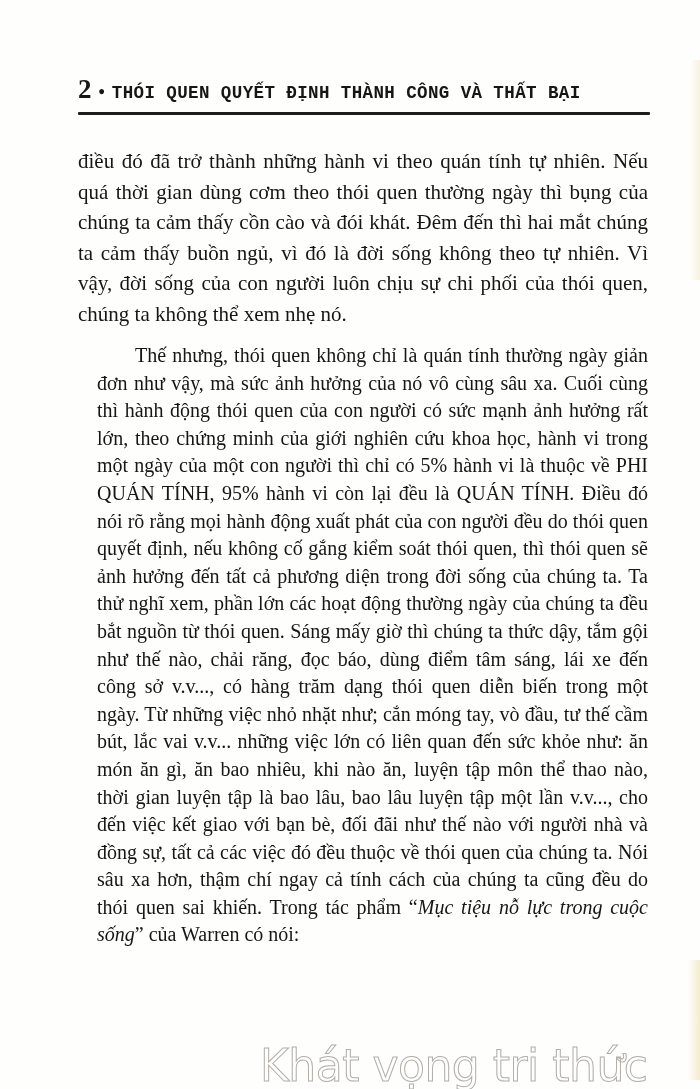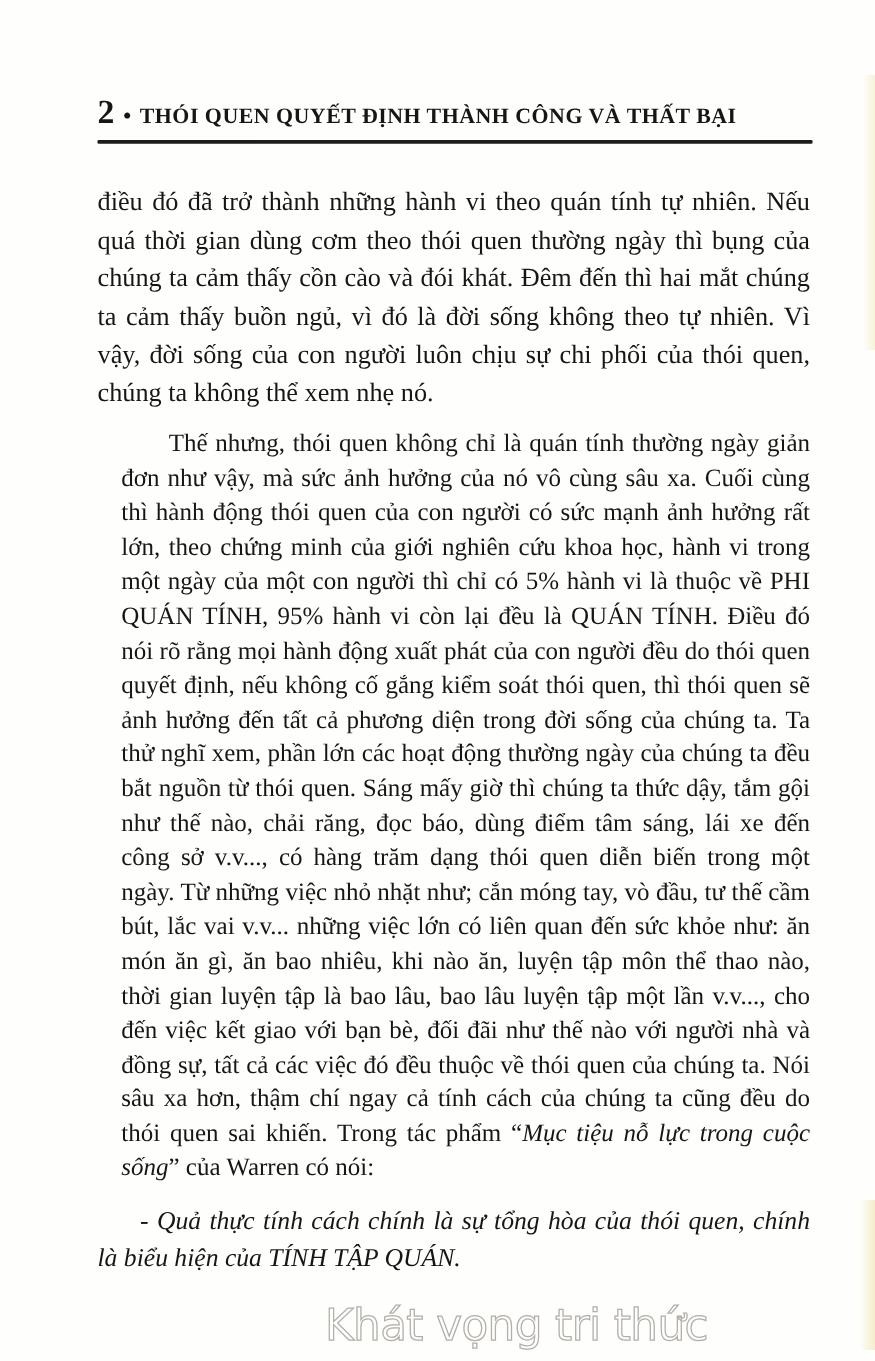--- a/index.html
+++ b/index.html
@@ -49,21 +49,21 @@
   }
   .bullet {
     font-size: 18px;
     font-weight: bold;
     margin: 0 7px 0 7px;
   }
   .title {
     font-size: 17.5px;
     font-weight: bold;
     letter-spacing: 0.4px;
-    font-family: Liberation Serif, serif;
+    font-family: Liberation Mono, monospace;
   }
   .rule {
     margin-top: 7px;
     height: 3px;
     background: #1d1d1d;
     border-radius: 1px;
   }
   
   .bodytext {
     position: absolute;
@@ -105,21 +105,21 @@
     -webkit-text-stroke: 1.3px #a9a59e;
     text-stroke: 1.3px #a9a59e;
     pointer-events: none;
     white-space: nowrap;
   }
   .wm2 {
     position: absolute;
     top: 1044px;
     left: 260px;
     font-family: "DejaVu Sans", sans-serif;
-    font-size: 35px;
+    font-size: 44px;
     line-height: 1;
     letter-spacing: -0.5px;
     color: transparent;
     -webkit-text-stroke: 1px #b2aea8;
     text-stroke: 1px #b2aea8;
     pointer-events: none;
     white-space: nowrap;
   }
 </style>
 </head>
@@ -135,18 +135,17 @@
       <span class="pagenum">2</span>
       <span class="bullet">•</span>
       <span class="title">THÓI QUEN QUYẾT ĐỊNH THÀNH CÔNG VÀ THẤT BẠI</span>
     </div>
     <div class="rule"></div>
   </header>
 
   <main class="bodytext">
     <p class="para para-1"><span>điều đó đã trở thành những hành vi theo quán tính tự nhiên. Nếu quá thời gian dùng cơm theo thói quen thường ngày thì bụng của chúng ta cảm thấy cồn cào và đói khát. Đêm đến thì hai mắt chúng ta cảm thấy buồn ngủ, vì đó là đời sống không theo tự nhiên. Vì vậy, đời sống của con người luôn chịu sự chi phối của thói quen, chúng ta không thể xem nhẹ nó.</span></p>
     <p class="para para-2"><span>Thế nhưng, thói quen không chỉ là quán tính thường ngày giản đơn như vậy, mà sức ảnh hưởng của nó vô cùng sâu xa. Cuối cùng thì hành động thói quen của con người có sức mạnh ảnh hưởng rất lớn, theo chứng minh của giới nghiên cứu khoa học, hành vi trong một ngày của một con người thì chỉ có 5% hành vi là thuộc về PHI QUÁN TÍNH, 95% hành vi còn lại đều là QUÁN TÍNH. Điều đó nói rõ rằng mọi hành động xuất phát của con người đều do thói quen quyết định, nếu không cố gắng kiểm soát thói quen, thì thói quen sẽ ảnh hưởng đến tất cả phương diện trong đời sống của chúng ta. Ta thử nghĩ xem, phần lớn các hoạt động thường ngày của chúng ta đều bắt nguồn từ thói quen. Sáng mấy giờ thì chúng ta thức dậy, tắm gội như thế nào, chải răng, đọc báo, dùng điểm tâm sáng, lái xe đến công sở v.v..., có hàng trăm dạng thói quen diễn biến trong một ngày. Từ những việc nhỏ nhặt như; cắn móng tay, vò đầu, tư thế cầm bút, lắc vai v.v... những việc lớn có liên quan đến sức khỏe như: ăn món ăn gì, ăn bao nhiêu, khi nào ăn, luyện tập môn thể thao nào, thời gian luyện tập là bao lâu, bao lâu luyện tập một lần v.v..., cho đến việc kết giao với bạn bè, đối đãi như thế nào với người nhà và đồng sự, tất cả các việc đó đều thuộc về thói quen của chúng ta. Nói sâu xa hơn, thậm chí ngay cả tính cách của chúng ta cũng đều do thói quen sai khiến. Trong tác phẩm “</span><span class="italic">Mục tiệu nỗ lực trong cuộc sống</span><span>” của Warren có nói:</span></p>
-    <p class="para para-3"><span>- Quả thực tính cách chính là sự tổng hòa của thói quen, chính là biểu hiện của TÍNH TẬP QUÁN.</span></p>
   </main>
 
   <div class="wm2">Khát vọng tri thức</div>
 
 </div>
 
 </body></html>

